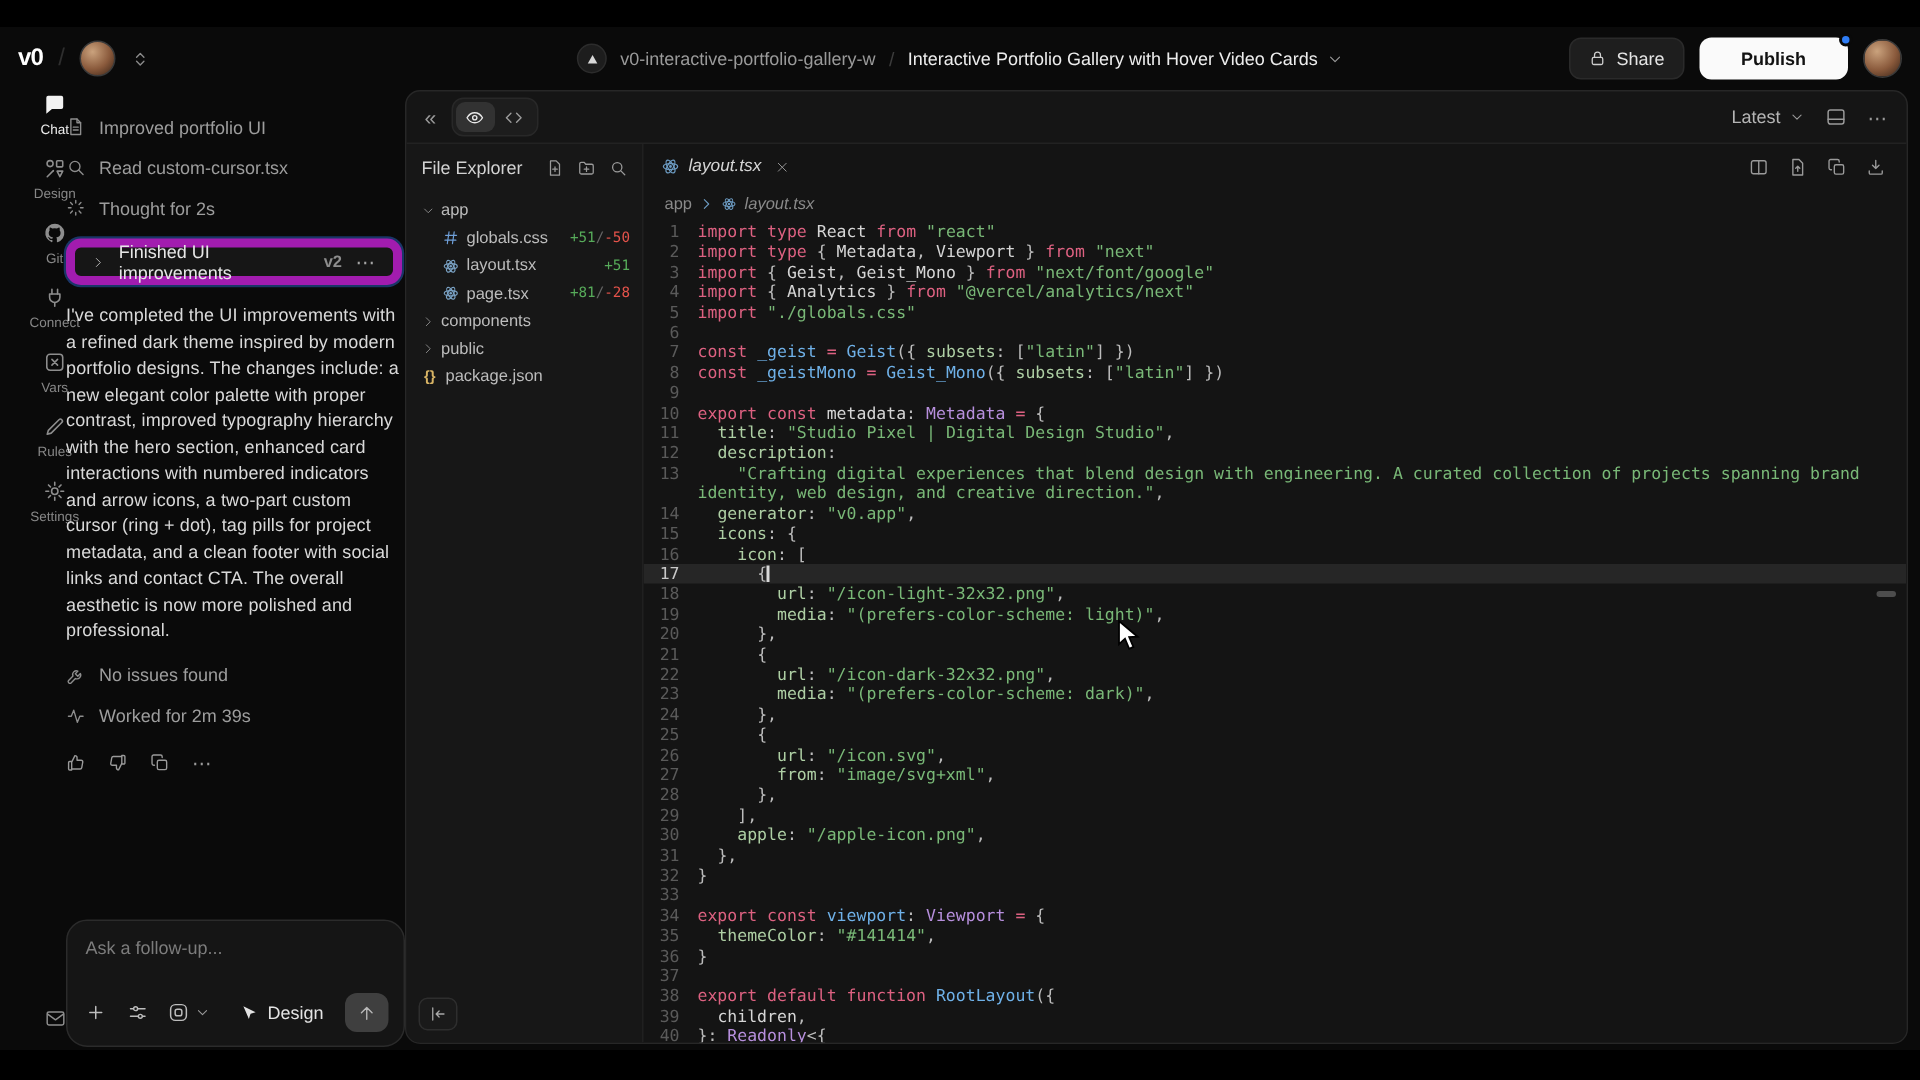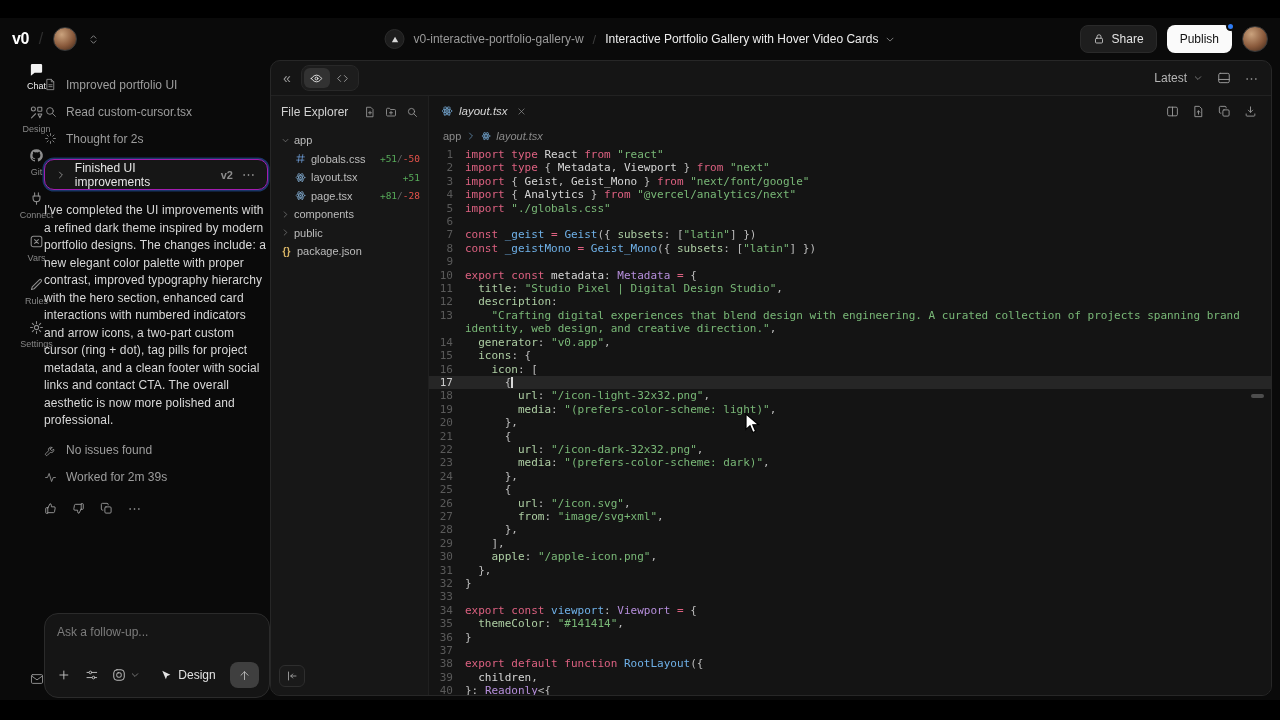--- a/index.html
+++ b/index.html
@@ -26,40 +26,40 @@
   .hdr-center { position:absolute; left:50%; transform:translateX(-50%); display:flex; align-items:center; gap:9px; white-space:nowrap; }
   .vercel-chip { width:20px; height:20px; border-radius:50%; background:#1d1d1d; border:1px solid #2c2c2c; display:flex; align-items:center; justify-content:center; }
   .vercel-chip .ic { width:9px; height:9px; color:#d8d8d8; }
   .proj-slug { color:#9a9a9a; font-size:12px; }
   .crumb-sep { color:#3c3c3c; font-size:13px; }
   .chat-title { color:#ededed; font-size:12px; display:flex; align-items:center; gap:6px; }
   .chat-title .ic { width:11px; height:11px; color:#9a9a9a; }
   .hdr-right { margin-left:auto; display:flex; align-items:center; gap:10px; }
   .btn-share { display:flex; align-items:center; gap:7px; height:28px; padding:0 12px; background:#1e1e1e; border:1px solid #2a2a2a; border-radius:8px; color:#e4e4e4; font-size:12px; }
   .btn-share .ic { width:12px; height:12px; color:#cfcfcf; }
-  .btn-publish { position:relative; height:28px; padding:0 13px; background:#fafafa; border-radius:8px; color:#121212; font-size:12px; font-weight:400; display:flex; align-items:center; }
+  .btn-publish { position:relative; height:28px; padding:0 28px; background:#fafafa; border-radius:8px; color:#121212; font-size:12px; font-weight:700; display:flex; align-items:center; }
   .pub-dot { position:absolute; top:-3px; right:-3px; width:9px; height:9px; border-radius:50%; background:#2f7df6; border:2px solid #0a0a0a; }
 
   
   .rail { position:absolute; left:0; top:62px; width:42px; bottom:20px; display:flex; flex-direction:column; align-items:center; gap:14px;padding-left:31px; }
   .rail-item { display:flex; flex-direction:column; align-items:center; gap:4px; cursor:pointer; }
   .rail-item .ric { width:15px; height:15px; color:#8d8d8d; }
   .rail-item .rlb { font-size:9px; color:#878787; }
   .rail-item.active .ric { color:#f2f2f2; }
   .rail-item.active .rlb { color:#ededed; }
   .rail-mail { margin-top:auto; margin-bottom:14px; width:16px; height:14px; color:#8d8d8d; }
 
   
   .chat-col { position:absolute; left:44px; top:62px; width:224px; bottom:20px; }
   .chat-p { color:#d9d9d9; font-size:12px; line-height:17.5px; letter-spacing:.1px; }
   .chat-steps { margin-top:9px; }
   .step-row { display:flex; align-items:center; gap:9px; height:27px; color:#9d9d9d; font-size:12px; cursor:pointer; }
   .step-row .ic { width:13px; height:13px; color:#8d8d8d; flex:none; }
   .version-card { margin:7px 0 4px 0; height:31px; display:flex; align-items:center; gap:9px; padding:0 11px;
-                  background:#161616; border:1px solid #a21caf; border-radius:10px; box-shadow:0 0 0 1.5px rgba(47,109,217,.45); cursor:pointer; }
+                  background:#161616; border:6px solid #a21caf; border-radius:10px; box-shadow:0 0 0 1.5px rgba(47,109,217,.45); cursor:pointer; }
   .version-card .vc-chev { width:10px; height:10px; color:#b5b5b5; }
   .vc-label { color:#e6e6e6; font-size:12px; }
   .vc-ver { color:#8d8d8d; font-size:11px;font-weight:bold; }
   .vc-menu { margin-left:auto; color:#a5a5a5; font-size:13px; letter-spacing:1px; cursor:pointer; }
   .chat-p2 { margin-top:12px; }
   .chat-status { margin-top:7px; }
   .chat-actions { margin-top:10px; display:flex; align-items:center; gap:15px; color:#9a9a9a; }
   .chat-actions .ic { width:13px; height:13px; cursor:pointer; }
   .chat-actions .dots { font-size:13px; letter-spacing:1px; cursor:pointer; }
 

